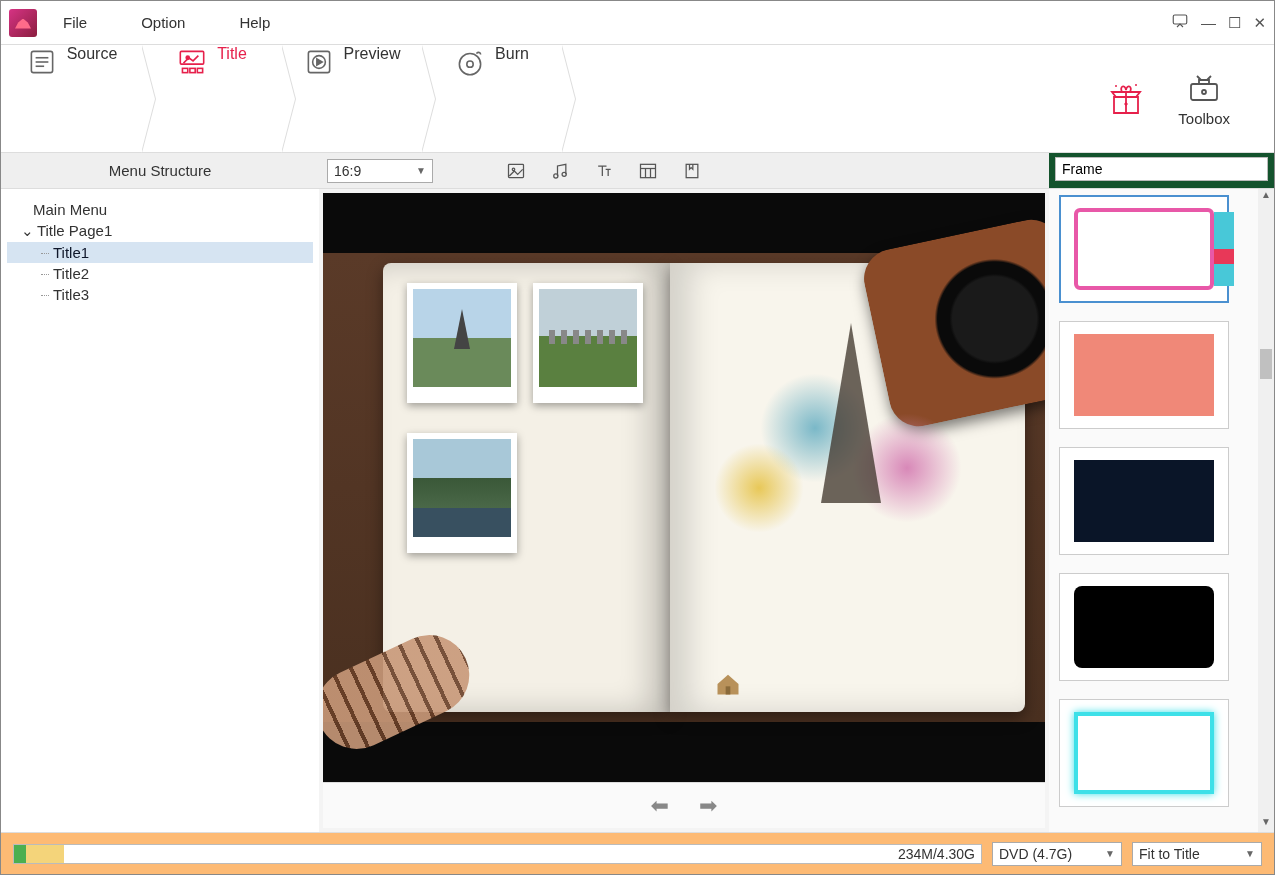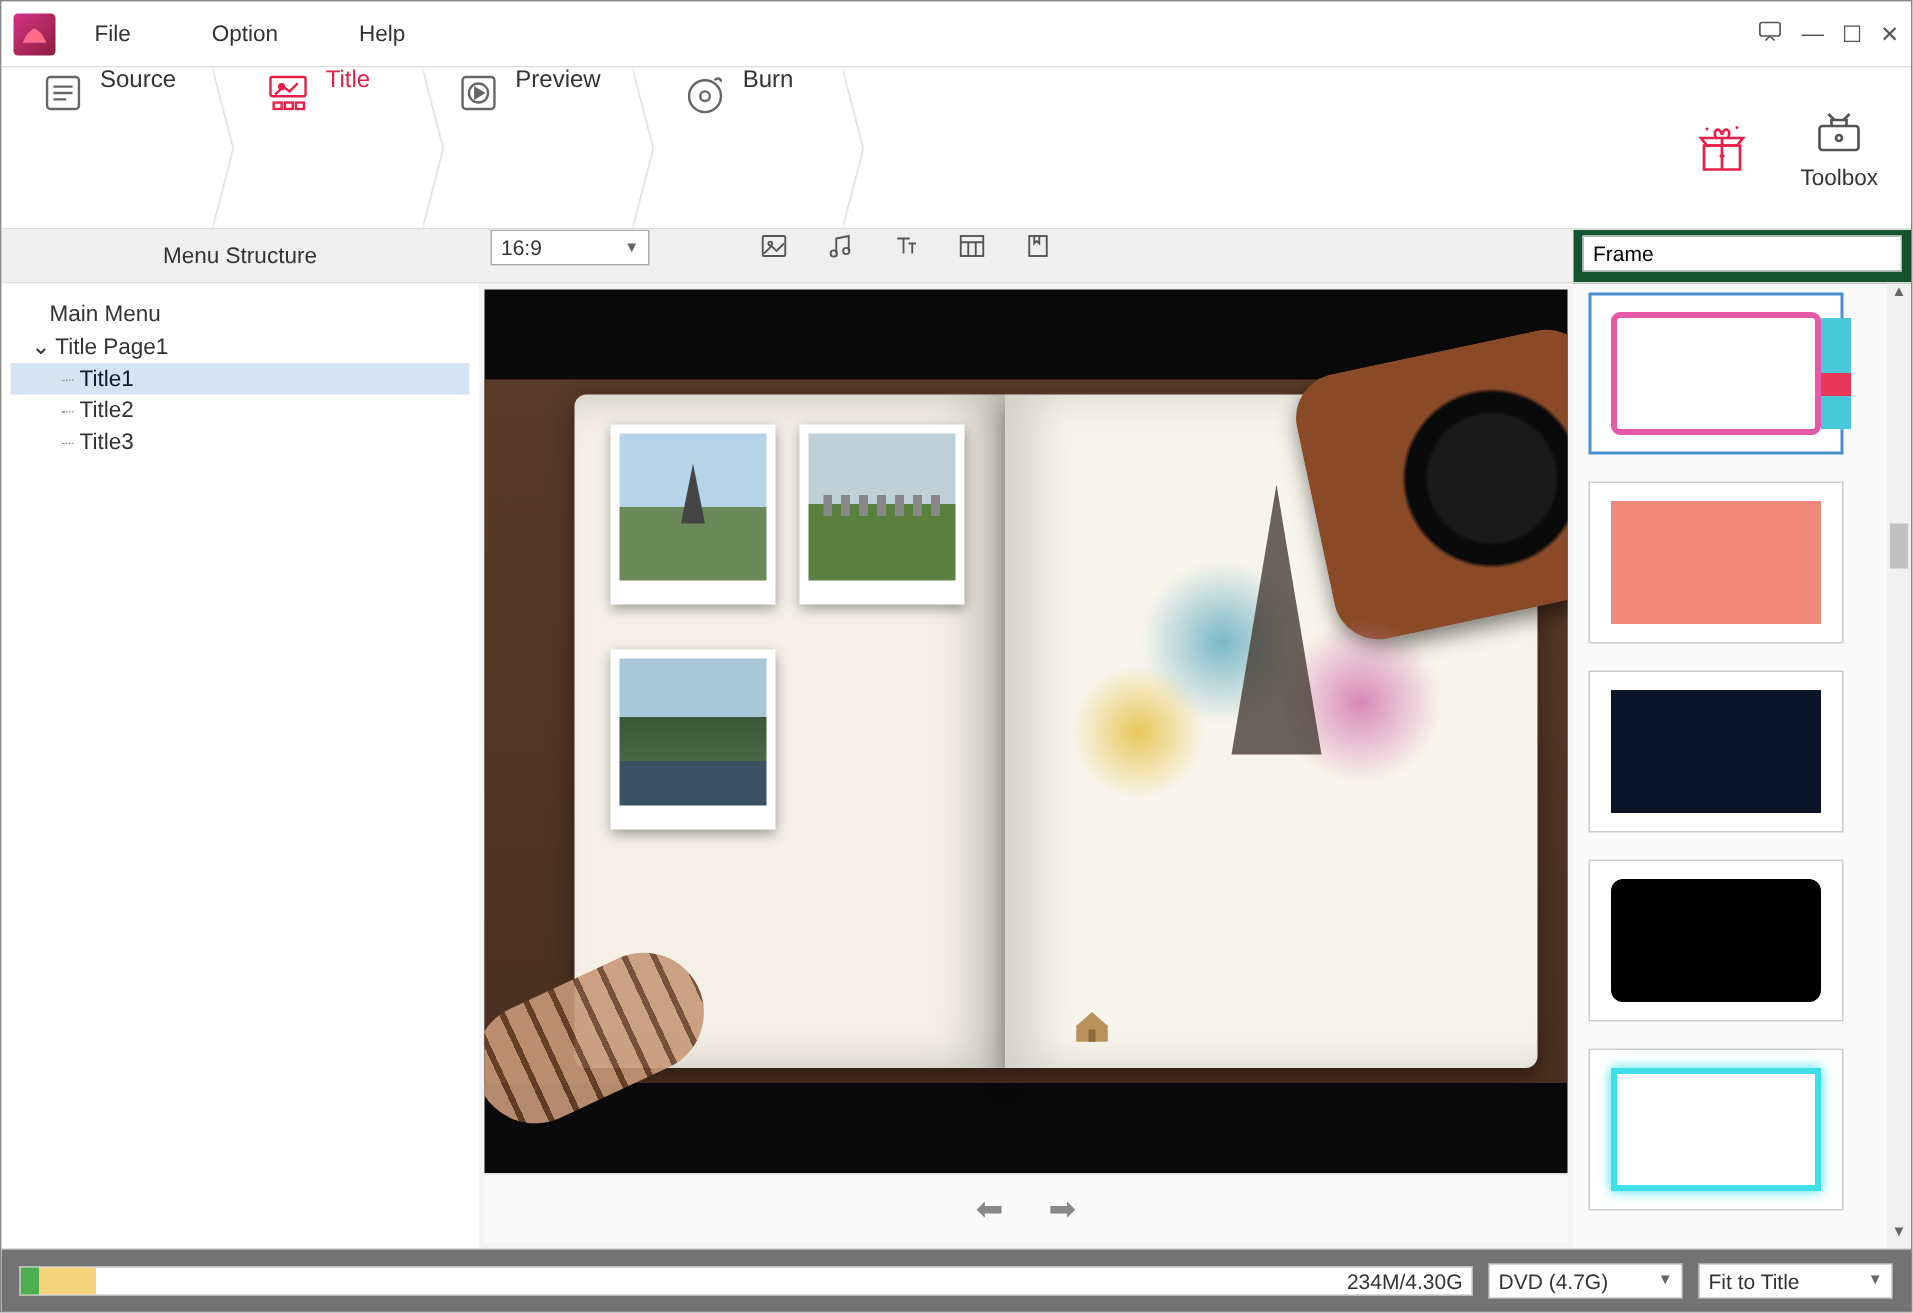--- a/index.html
+++ b/index.html
@@ -14,37 +14,37 @@
 .chat-icon svg { width: 18px; height: 18px; }
 
 .stepbar { height: 108px; background: #fff; display: flex; align-items: center; border-bottom: 1px solid #ddd; position: relative; }
 .step { width: 140px; height: 100%; display: flex; flex-direction: row; align-items: flex-start; justify-content: center; gap: 8px; position: relative; cursor: pointer; }
 .step .label { font-size: 16px; }
 .step.active .label { color: #e6204b; }
 .step svg { width: 34px; height: 34px; stroke: #666; fill: none; stroke-width: 1.5; }
 .step.active svg { stroke: #e6204b; }
 .step::after { content:""; position:absolute; right:-14px; top:50%; transform: translateY(-50%); width:0;height:0;border-top:54px solid transparent;border-bottom:54px solid transparent;border-left:14px solid #fff; filter: drop-shadow(1px 0 0 #ddd); }
 .spacer { flex: 1; }
-.right-tools { display: flex; align-items: center; gap: 32px; padding-right: 22px; }
+.right-tools { display: flex; align-items: center; gap: 32px; padding-right: 44px; }
 .right-tool { display: flex; flex-direction: column; align-items: center; gap: 6px; cursor: pointer; }
 .right-tool .label { font-size: 15px; }
 .gift svg{stroke:#e6204b;}
 
 .workspace { flex: 1; display: flex; overflow: hidden; }
 .left-panel { width: 318px; background: #f4f4f4; display: flex; flex-direction: column; }
 .panel-header { height: 36px; display: flex; align-items: center; justify-content: center; font-size: 15px; background:#efefef; border-bottom:1px solid #ddd;}
 .tree { padding: 10px 6px; font-size: 15px; background:#fff; flex:1;}
 .tree-item { padding: 2px 0 2px 14px; cursor: pointer; }
 .tree-item.sub { padding-left: 46px; position:relative;}
 .tree-item.sub::before{content:"";position:absolute;left:34px;top:50%;width:8px;border-top:1px dotted #999;}
 .tree-item.selected { background: #d6e4f2; color:#0f172a;}
 .tree-toggle { display:inline-block; width:12px; }
 
 .center { flex: 1; display: flex; flex-direction: column; background:#f4f4f4;}
-.center-toolbar { height: 36px; display: flex; gap: 22px; padding: 0 8px; background:#efefef; border-bottom:1px solid #ddd;}
+.center-toolbar { height: 36px; display: flex; align-items: center; gap: 22px; padding: 0 8px; background:#efefef; border-bottom:1px solid #ddd;}
 .ratio-select { width: 106px; height: 24px; border:1px solid #aaa; background:#fff; display:flex; align-items:center; padding:0 6px; justify-content:space-between; cursor:pointer; font-size:14px;}
 .tool-icon { width:22px; height:22px; cursor:pointer; display:flex; align-items:center; justify-content:center;}
 .tool-icon svg{width:20px;height:20px;stroke:#555;fill:none;stroke-width:1.5;}
 .tool-group{display:flex;gap:22px;margin-left:50px;}
 
 .canvas-wrap { flex:1; display:flex; flex-direction:column; padding:4px; gap:0;}
 .canvas { flex:1; background:#0a0a0a; position:relative; overflow:hidden;}
 .scene { position:absolute; left:0; right:0; top:60px; bottom:60px; background:linear-gradient(180deg,#5a3a28 0%,#4a3020 100%); }
 .book-left{position:absolute;left:60px;right:52%;top:10px;bottom:10px;background:#f4f0e6;border-radius:8px 0 0 8px;box-shadow:inset -20px 0 30px rgba(0,0,0,0.2), 0 6px 16px rgba(0,0,0,0.4);}
 .book-right{position:absolute;left:48%;right:20px;top:10px;bottom:10px;background:#f8f5ec;border-radius:0 8px 8px 0;box-shadow:inset 20px 0 30px rgba(0,0,0,0.15), 0 6px 16px rgba(0,0,0,0.4);}
@@ -81,21 +81,21 @@
 .tv-frame::after{content:"";position:absolute;right:-24px;top:0;bottom:0;width:20px;background:linear-gradient(180deg,#48c8d8 0 50%,#e83858 50% 70%,#48c8d8 70%);}
 .pink-frame{width:140px;height:82px;background:#f08878;}
 .navy-frame{width:140px;height:82px;background:#0a1528;}
 .black-frame{width:140px;height:82px;background:#000;border-radius:8px;}
 .cyan-frame{width:140px;height:82px;border:4px solid #3de0e8;box-shadow:0 0 8px #3de0e8;}
 .scrollbar{position:absolute;right:0;top:0;bottom:0;width:16px;background:#f0f0f0;}
 .scrollbar .thumb{position:absolute;left:2px;right:2px;top:160px;height:30px;background:#c0c0c0;}
 .scrollbar .arrow{position:absolute;left:0;right:0;height:16px;text-align:center;font-size:10px;color:#666;cursor:pointer;}
 .scrollbar .arrow.up{top:0;} .scrollbar .arrow.down{bottom:0;}
 
-.statusbar { height: 42px; background:#737373; display:flex; align-items:center; padding:0 12px; gap:10px; border-top:1px solid #ddd;}
+.statusbar { height: 42px; background:#fdba74; display:flex; align-items:center; padding:0 12px; gap:10px; border-top:1px solid #ddd;}
 .prog-wrap{flex:1;height:20px;border:1px solid #bbb;position:relative;background:#fff;}
 .prog-fill1{position:absolute;left:0;top:0;bottom:0;width:1.2%;background:#4caf50;}
 .prog-fill2{position:absolute;left:1.2%;top:0;bottom:0;width:4%;background:#f4d47a;}
 .prog-text{position:absolute;right:6px;top:0;bottom:0;display:flex;align-items:center;font-size:14px;}
 .status-select{width:130px;height:24px;border:1px solid #aaa;background:#fff;display:flex;align-items:center;justify-content:space-between;padding:0 6px;cursor:pointer;font-size:14px;}
 .dropdown-arrow{font-size:10px;color:#666;}
 </style>
 </head>
 <body>
 

